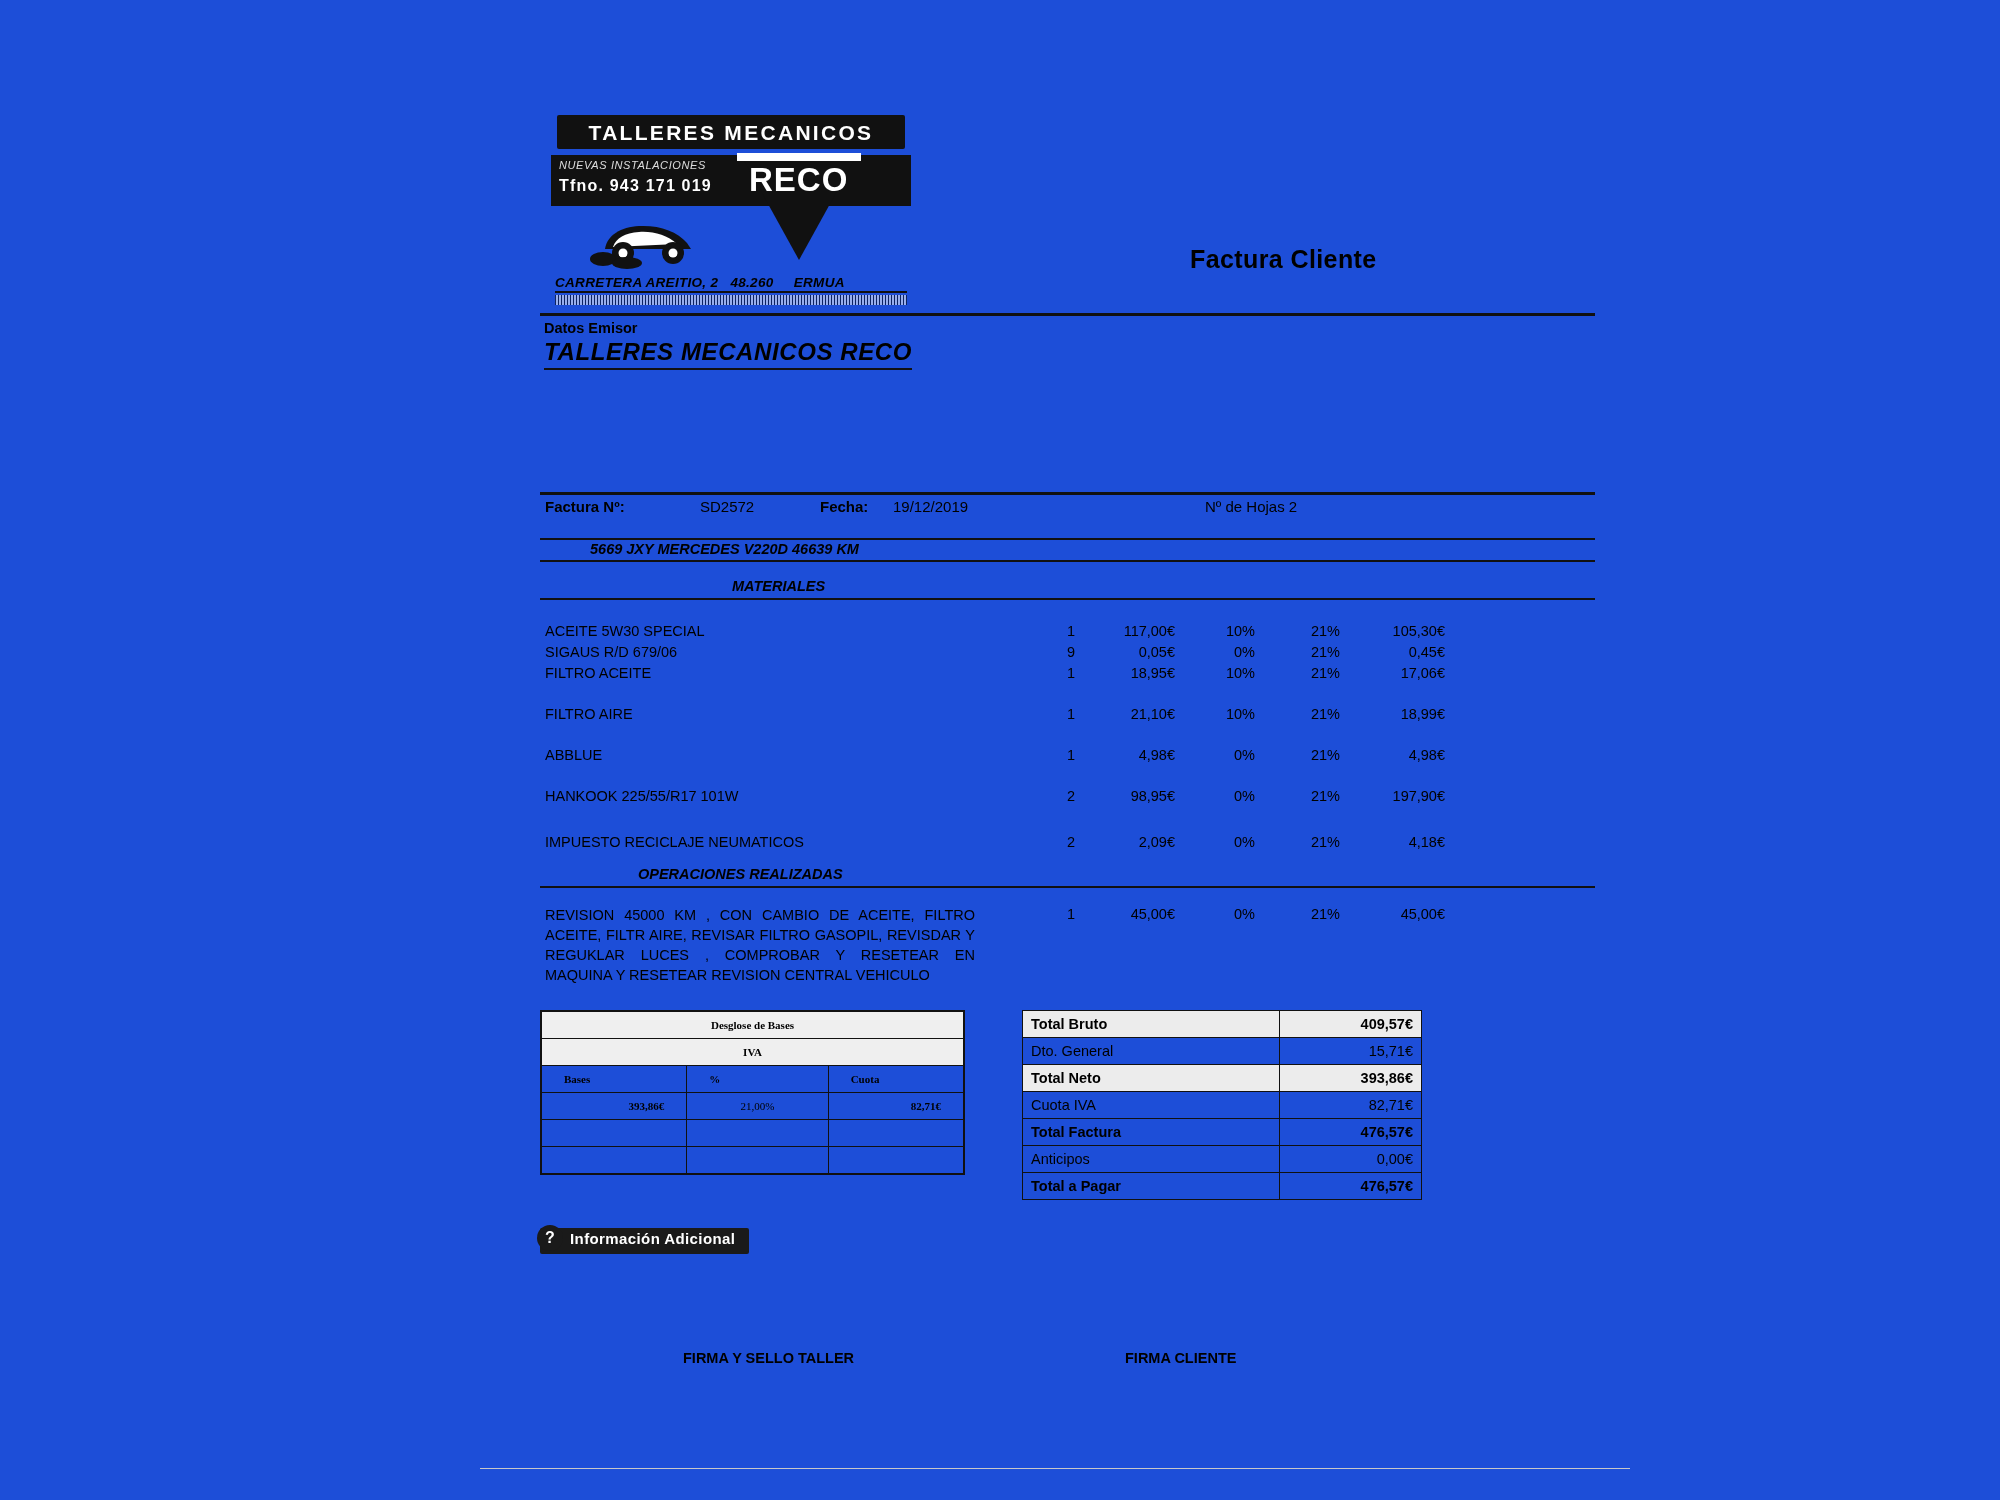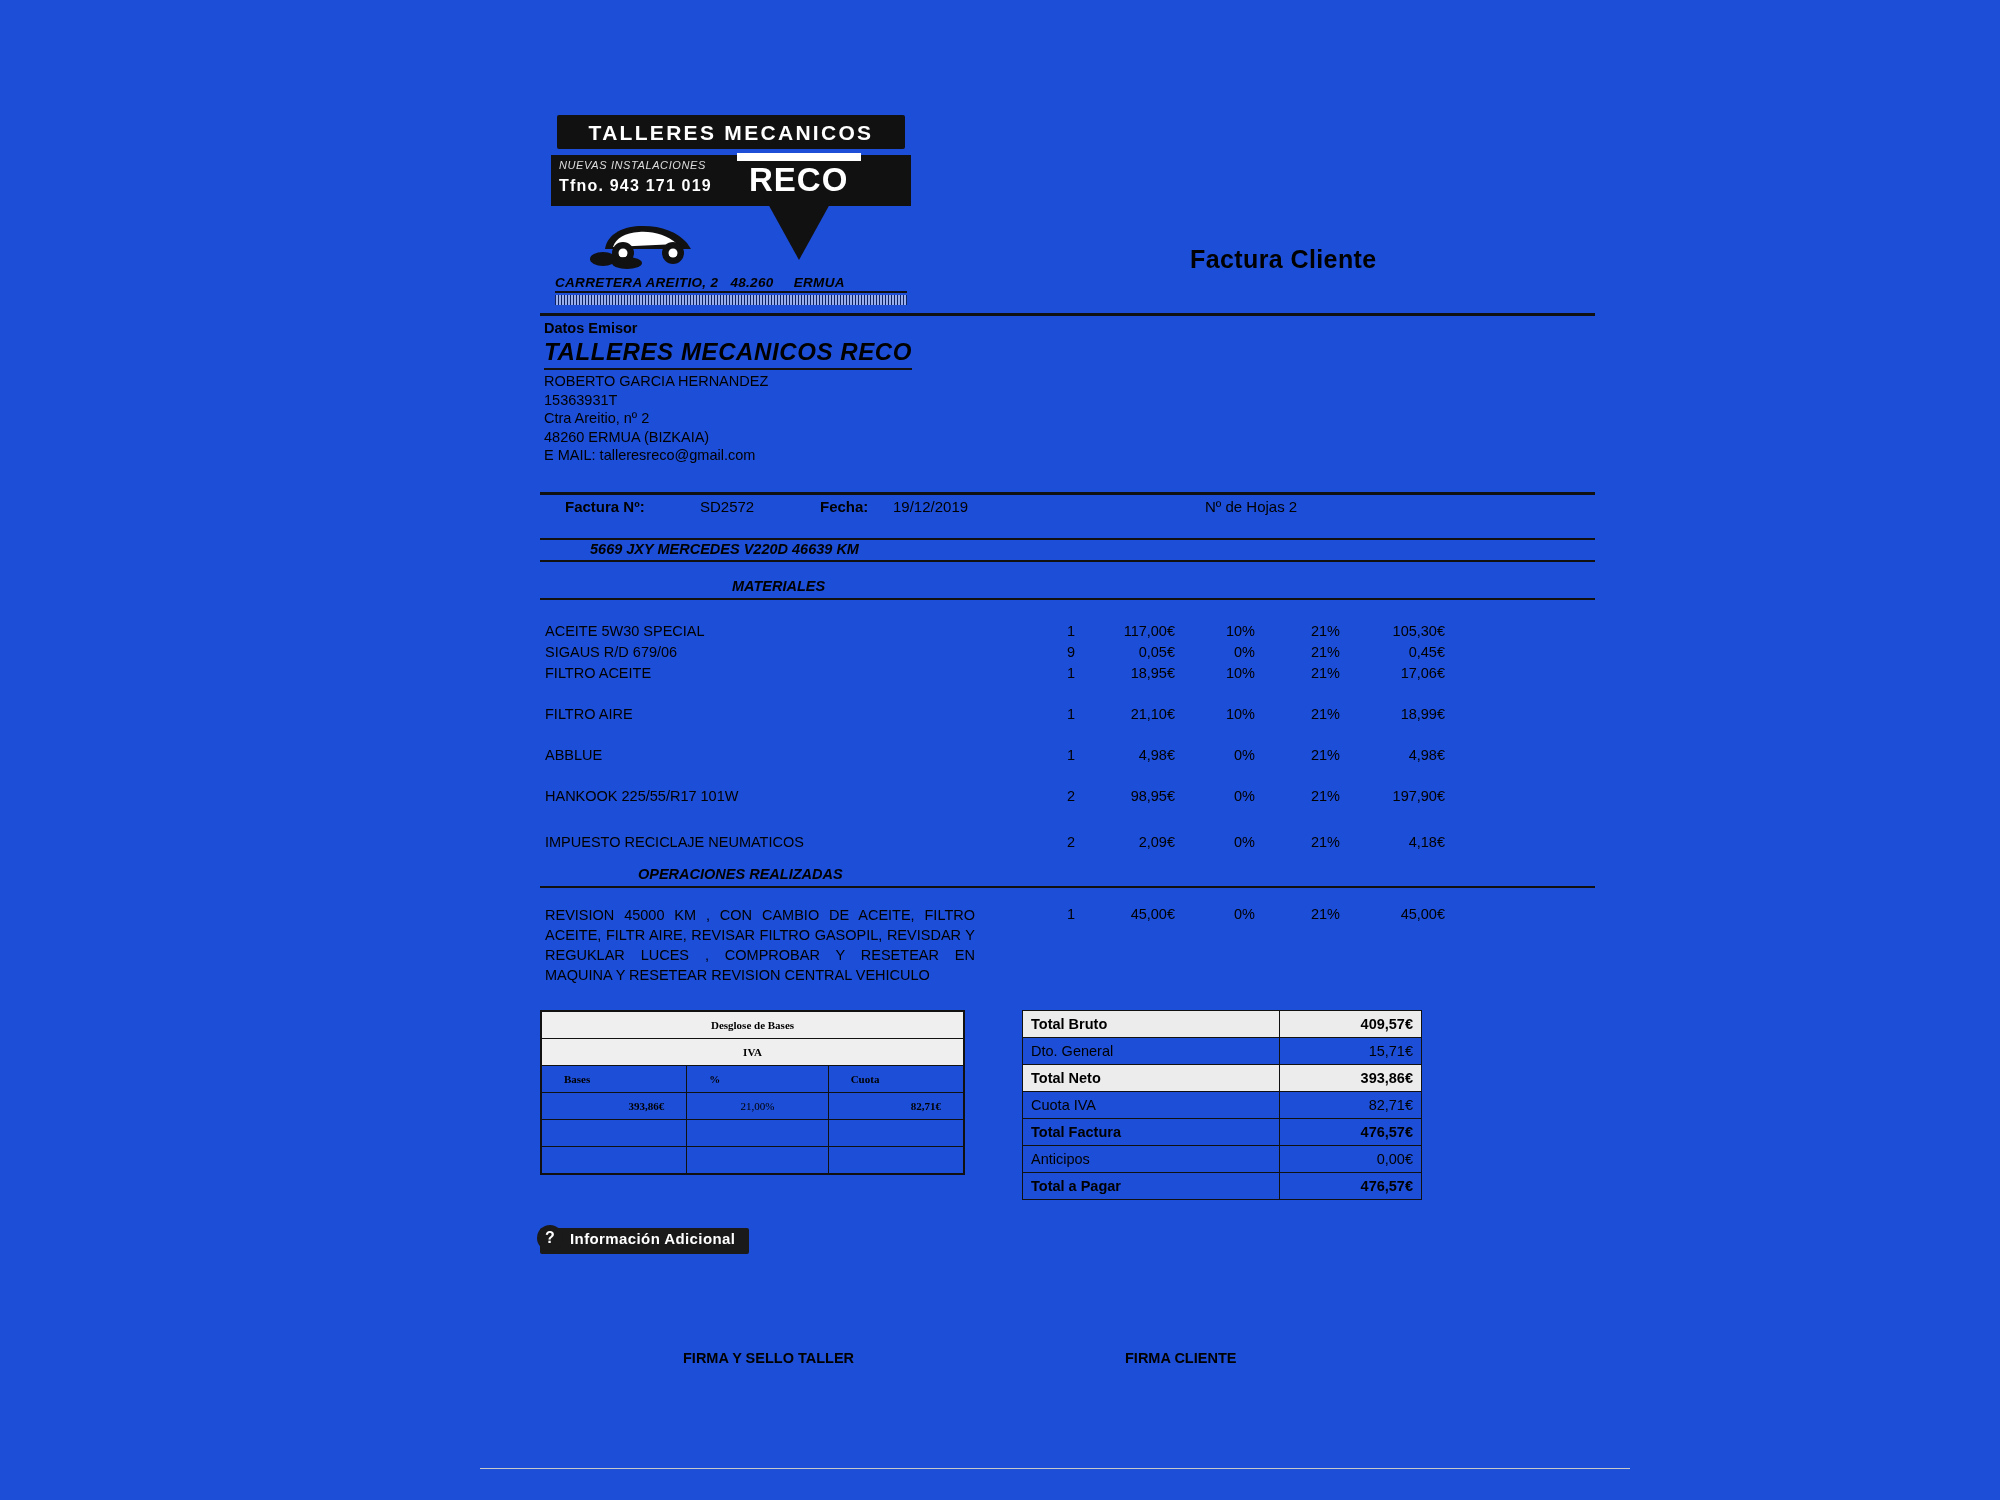--- a/index.html
+++ b/index.html
@@ -175,21 +175,21 @@
     background: #111;
   }
   .inv-rule.a { top: 492px; }
   .inv-head {
     position: absolute;
     top: 498px;
     font-size: 15px;
     font-weight: bold;
   }
   .inv-head.normal { font-weight: normal; }
-  .f-label  { left: 545px; margin-left: 20px; }
+  .f-label  { left: 545px; }
   .f-value  { left: 700px; font-weight: normal; }
   .f-fecha  { left: 820px; }
   .f-fechav { left: 893px; font-weight: normal; }
   .f-hojas  { left: 1205px; }
 
   
   .col-bar {
     position: absolute;
     left: 540px;
     top: 518px;
@@ -401,27 +401,20 @@
     </div>
     <div class="logo-addr">CARRETERA AREITIO, 2   48.260     ERMUA</div>
     <div class="logo-noise"></div>
   </div>
 
   <div class="doc-title">Factura Cliente</div>
 
   <div class="rule-top"></div>
   <div class="emisor-label">Datos Emisor</div>
   <div class="emisor-name">TALLERES  MECANICOS  RECO</div>
-  <div class="emisor-lines">
-    <div style="white-space:pre-line">ROBERTO GARCIA HERNANDEZ
-15363931T
-Ctra Areitio, nº 2
-48260 ERMUA (BIZKAIA)
-E MAIL: talleresreco@gmail.com</div>
-  </div>
 
   <div class="inv-rule a"></div>
   <div class="inv-head f-label">Factura  Nº:</div>
   <div class="inv-head f-value">SD2572</div>
   <div class="inv-head f-fecha">Fecha:</div>
   <div class="inv-head f-fechav">19/12/2019</div>
   <div class="inv-head f-hojas normal">Nº de Hojas 2</div>
 
 
   <div class="veh-rule-a"></div>

